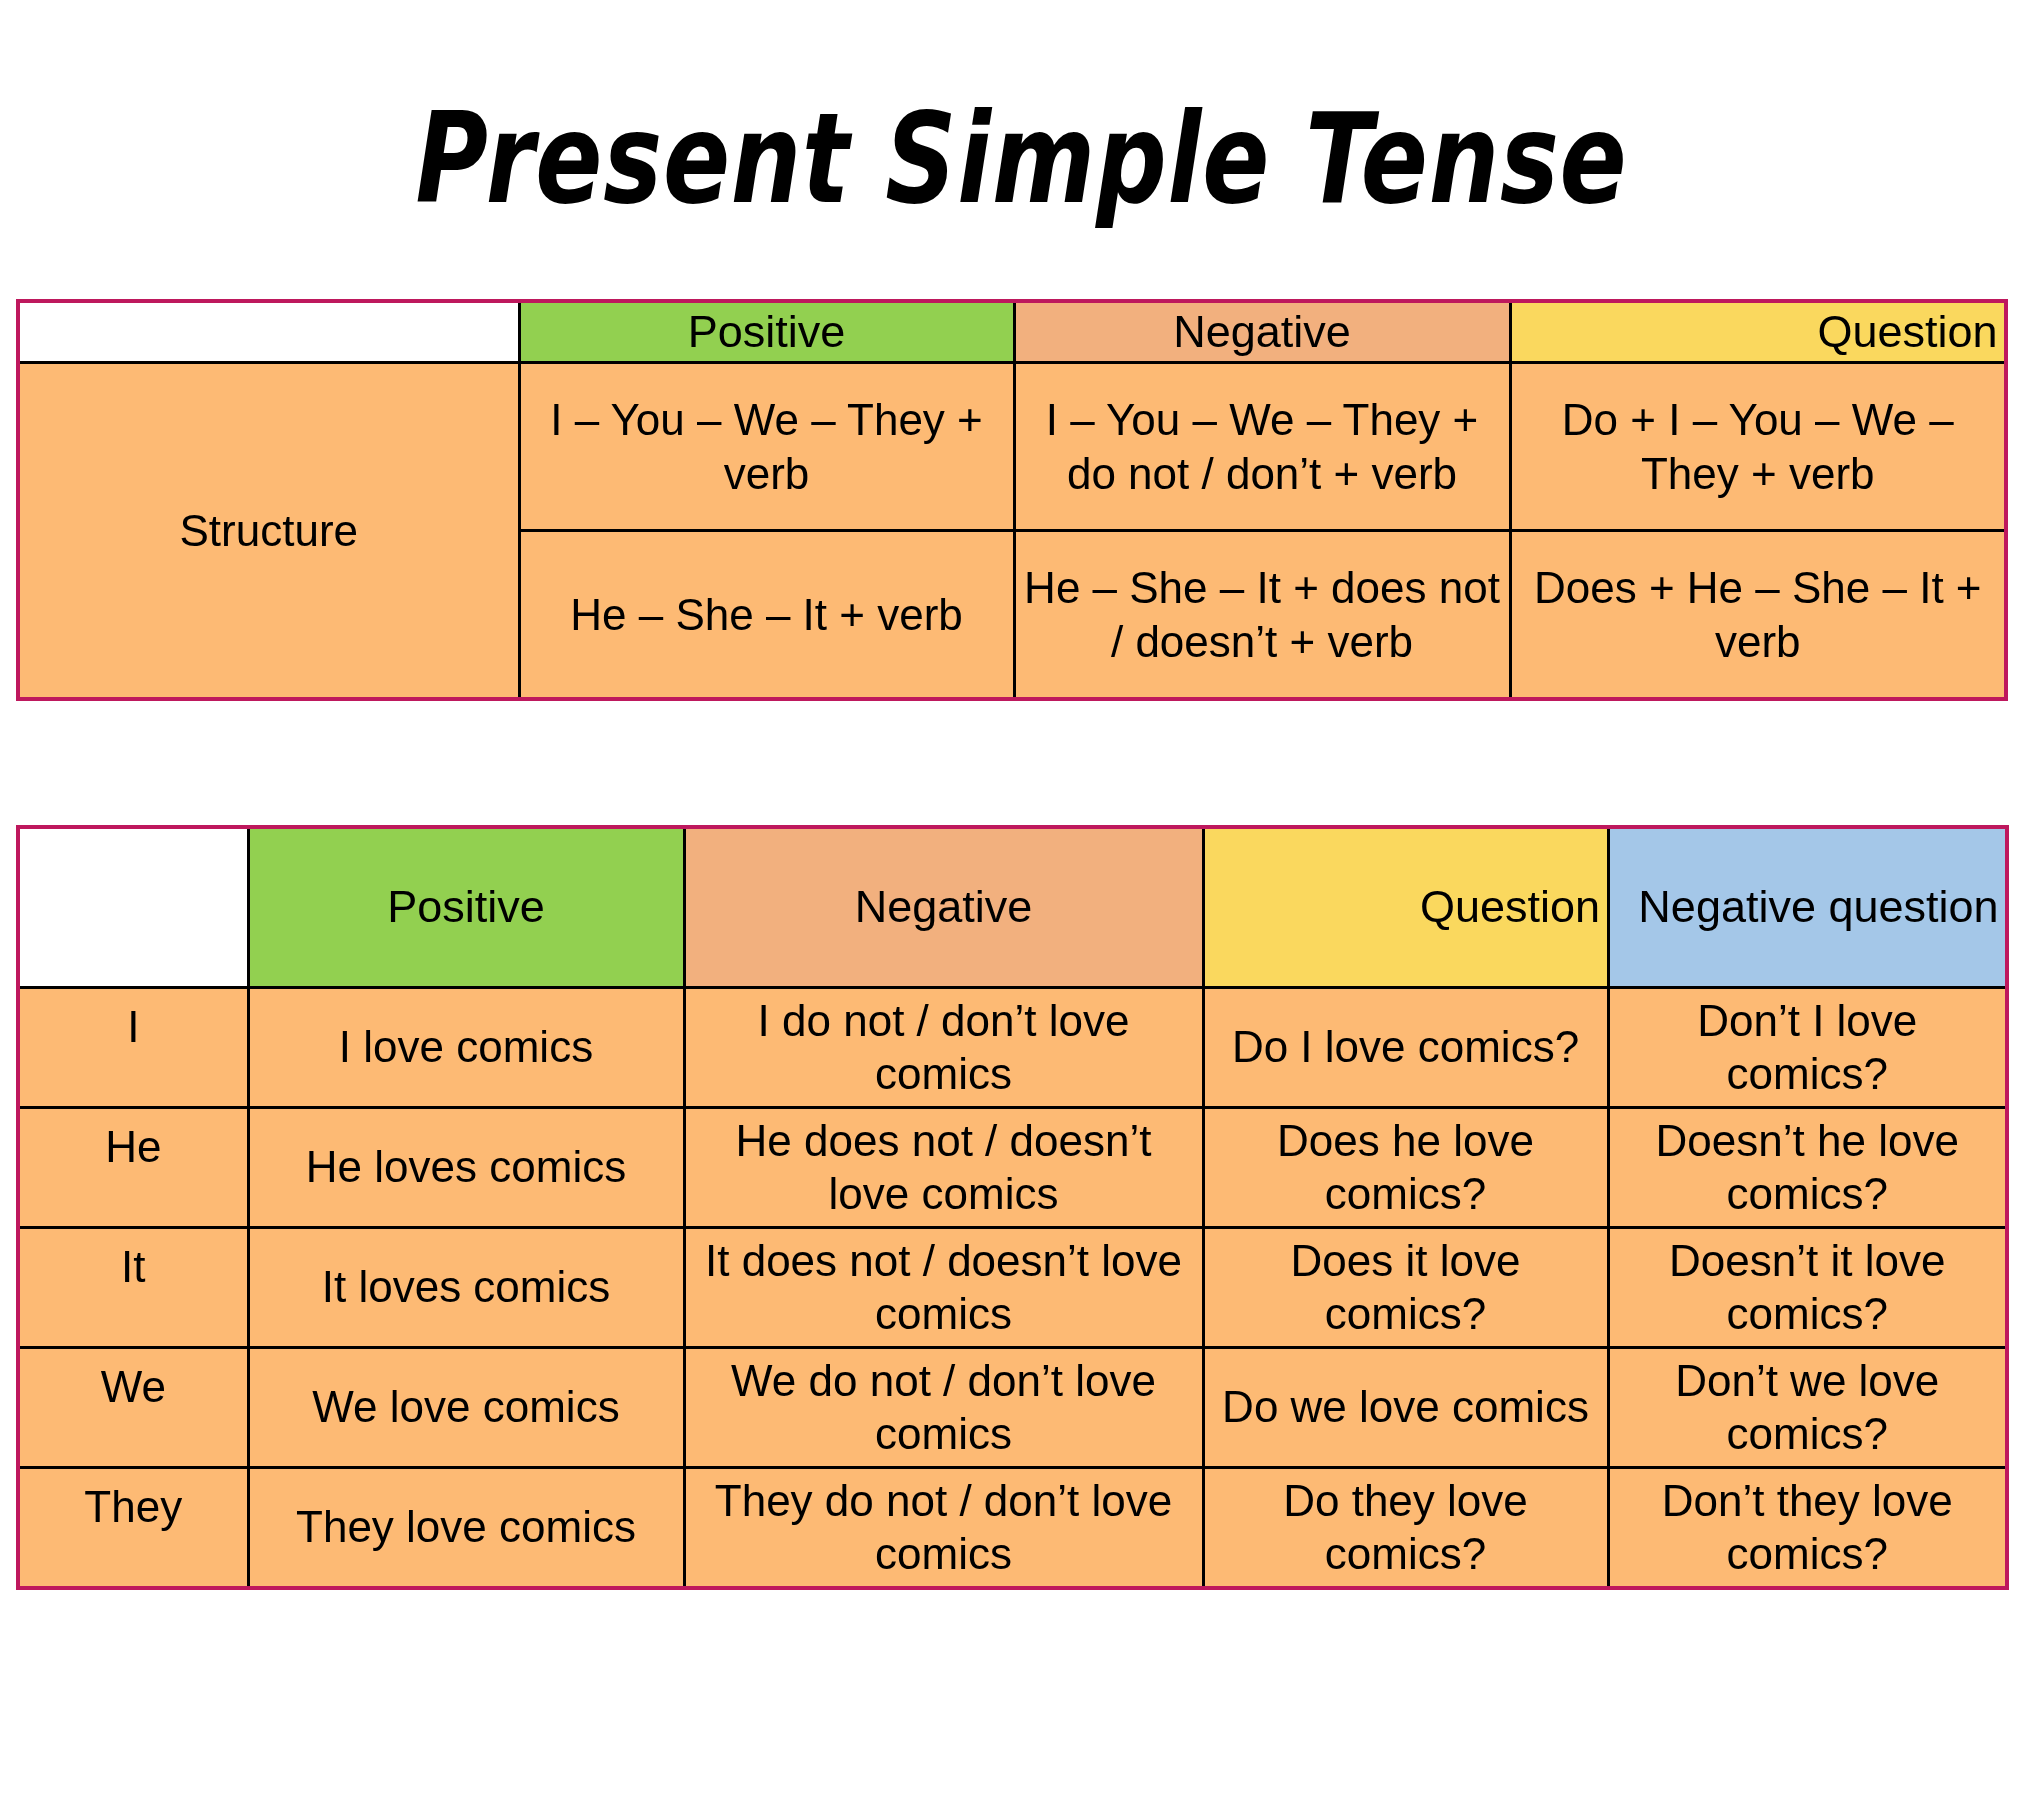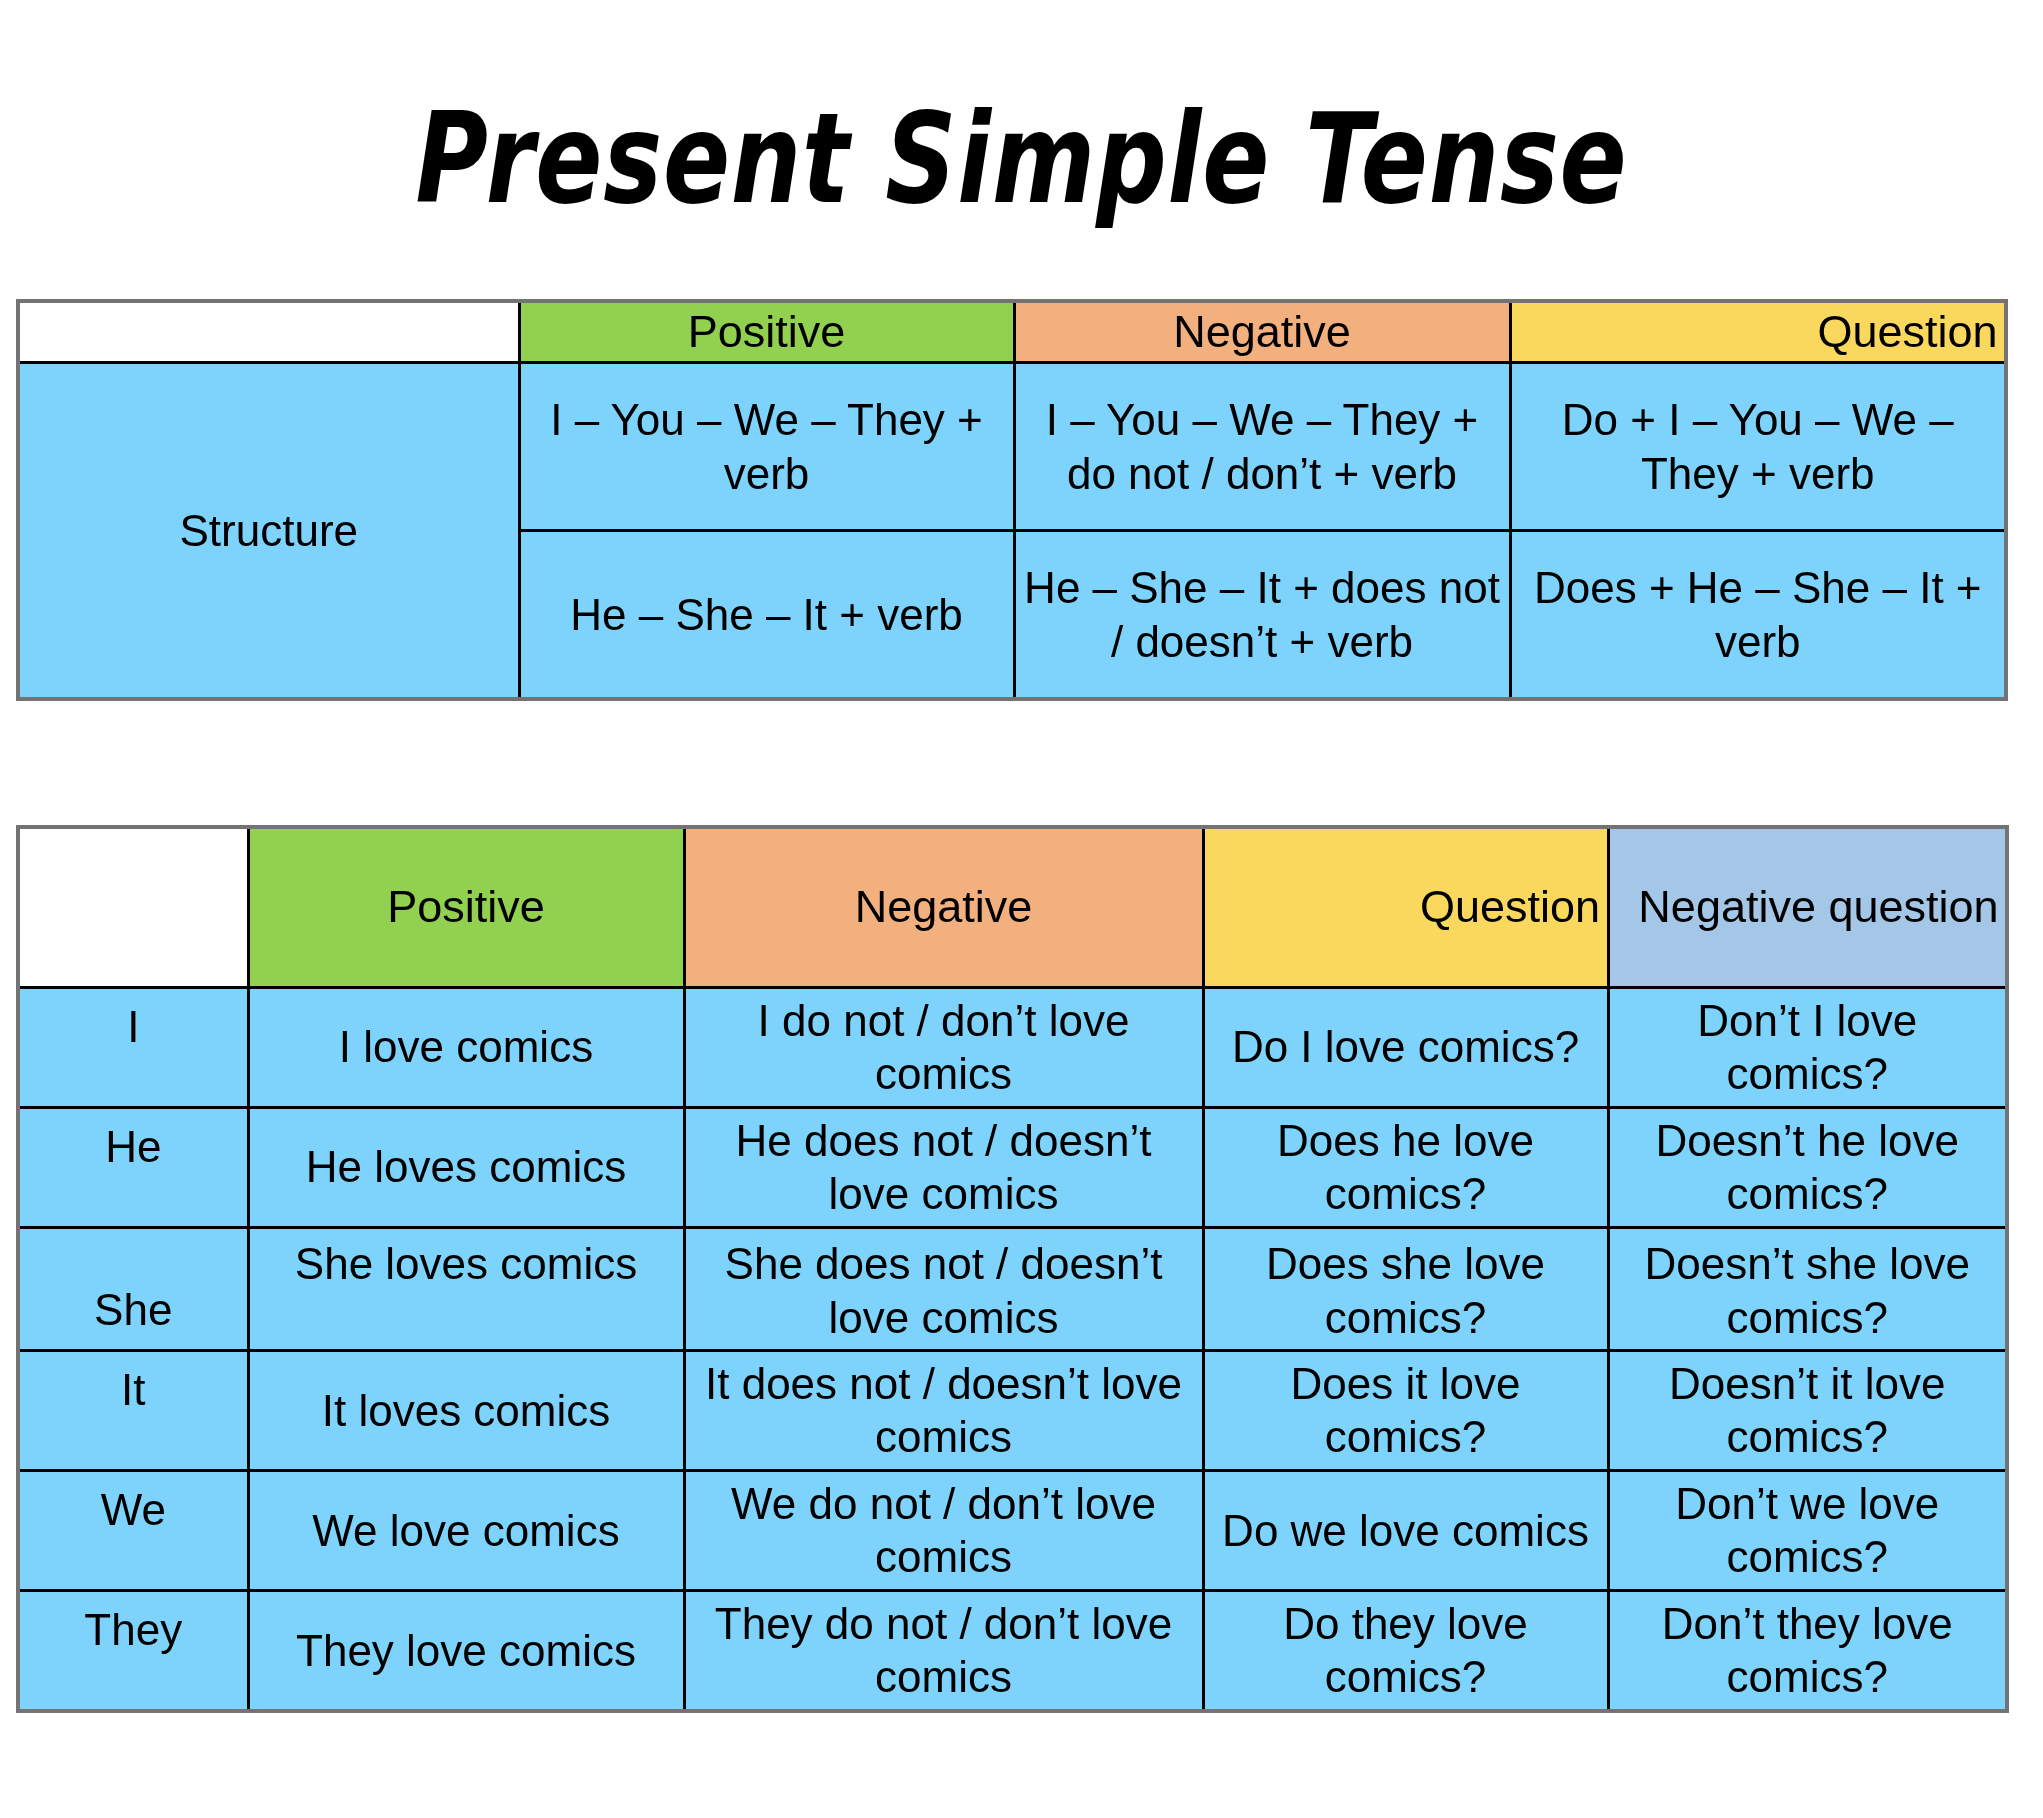--- a/index.html
+++ b/index.html
@@ -36,22 +36,22 @@
     padding-bottom: 8px;
     transform: scaleY(1.22) scaleX(0.97);
     transform-origin: center top;
     white-space: nowrap;
   }
 
   
   table {
     border-collapse: collapse;
     table-layout: fixed;
-    border: 4px solid #737373;
-    background: #7dd3fc;
+    border: 4px solid #be185d;
+    background: #fdba74;
   }
   td, th {
     border: 3.2px solid #000000;
     text-align: center;
     font-weight: 400;
     font-size: 44px;
     line-height: 1.22;
     padding: 4.8px 8px;
     box-sizing: border-box;
   }
@@ -164,27 +164,20 @@
 
 
         <tr>
           <td class="pron align-top">He</td>
           <td class="cell">He loves comics</td>
           <td class="cell">He does not / doesn’t love comics</td>
           <td class="cell">Does he love comics?</td>
           <td class="cell">Doesn’t he love comics?</td>
         </tr>
 
-        <tr>
-          <td class="pron align-bottom">She</td>
-          <td class="cell align-top">She loves comics</td>
-          <td class="cell align-top">She does not / doesn’t love comics</td>
-          <td class="cell align-top">Does she love comics?</td>
-          <td class="cell align-top">Doesn’t she love comics?</td>
-        </tr>
 
         <tr>
           <td class="pron align-top">It</td>
           <td class="cell">It loves comics</td>
           <td class="cell">It does not / doesn’t love comics</td>
           <td class="cell">Does it love comics?</td>
           <td class="cell">Doesn’t it love comics?</td>
         </tr>
 
         <tr>

